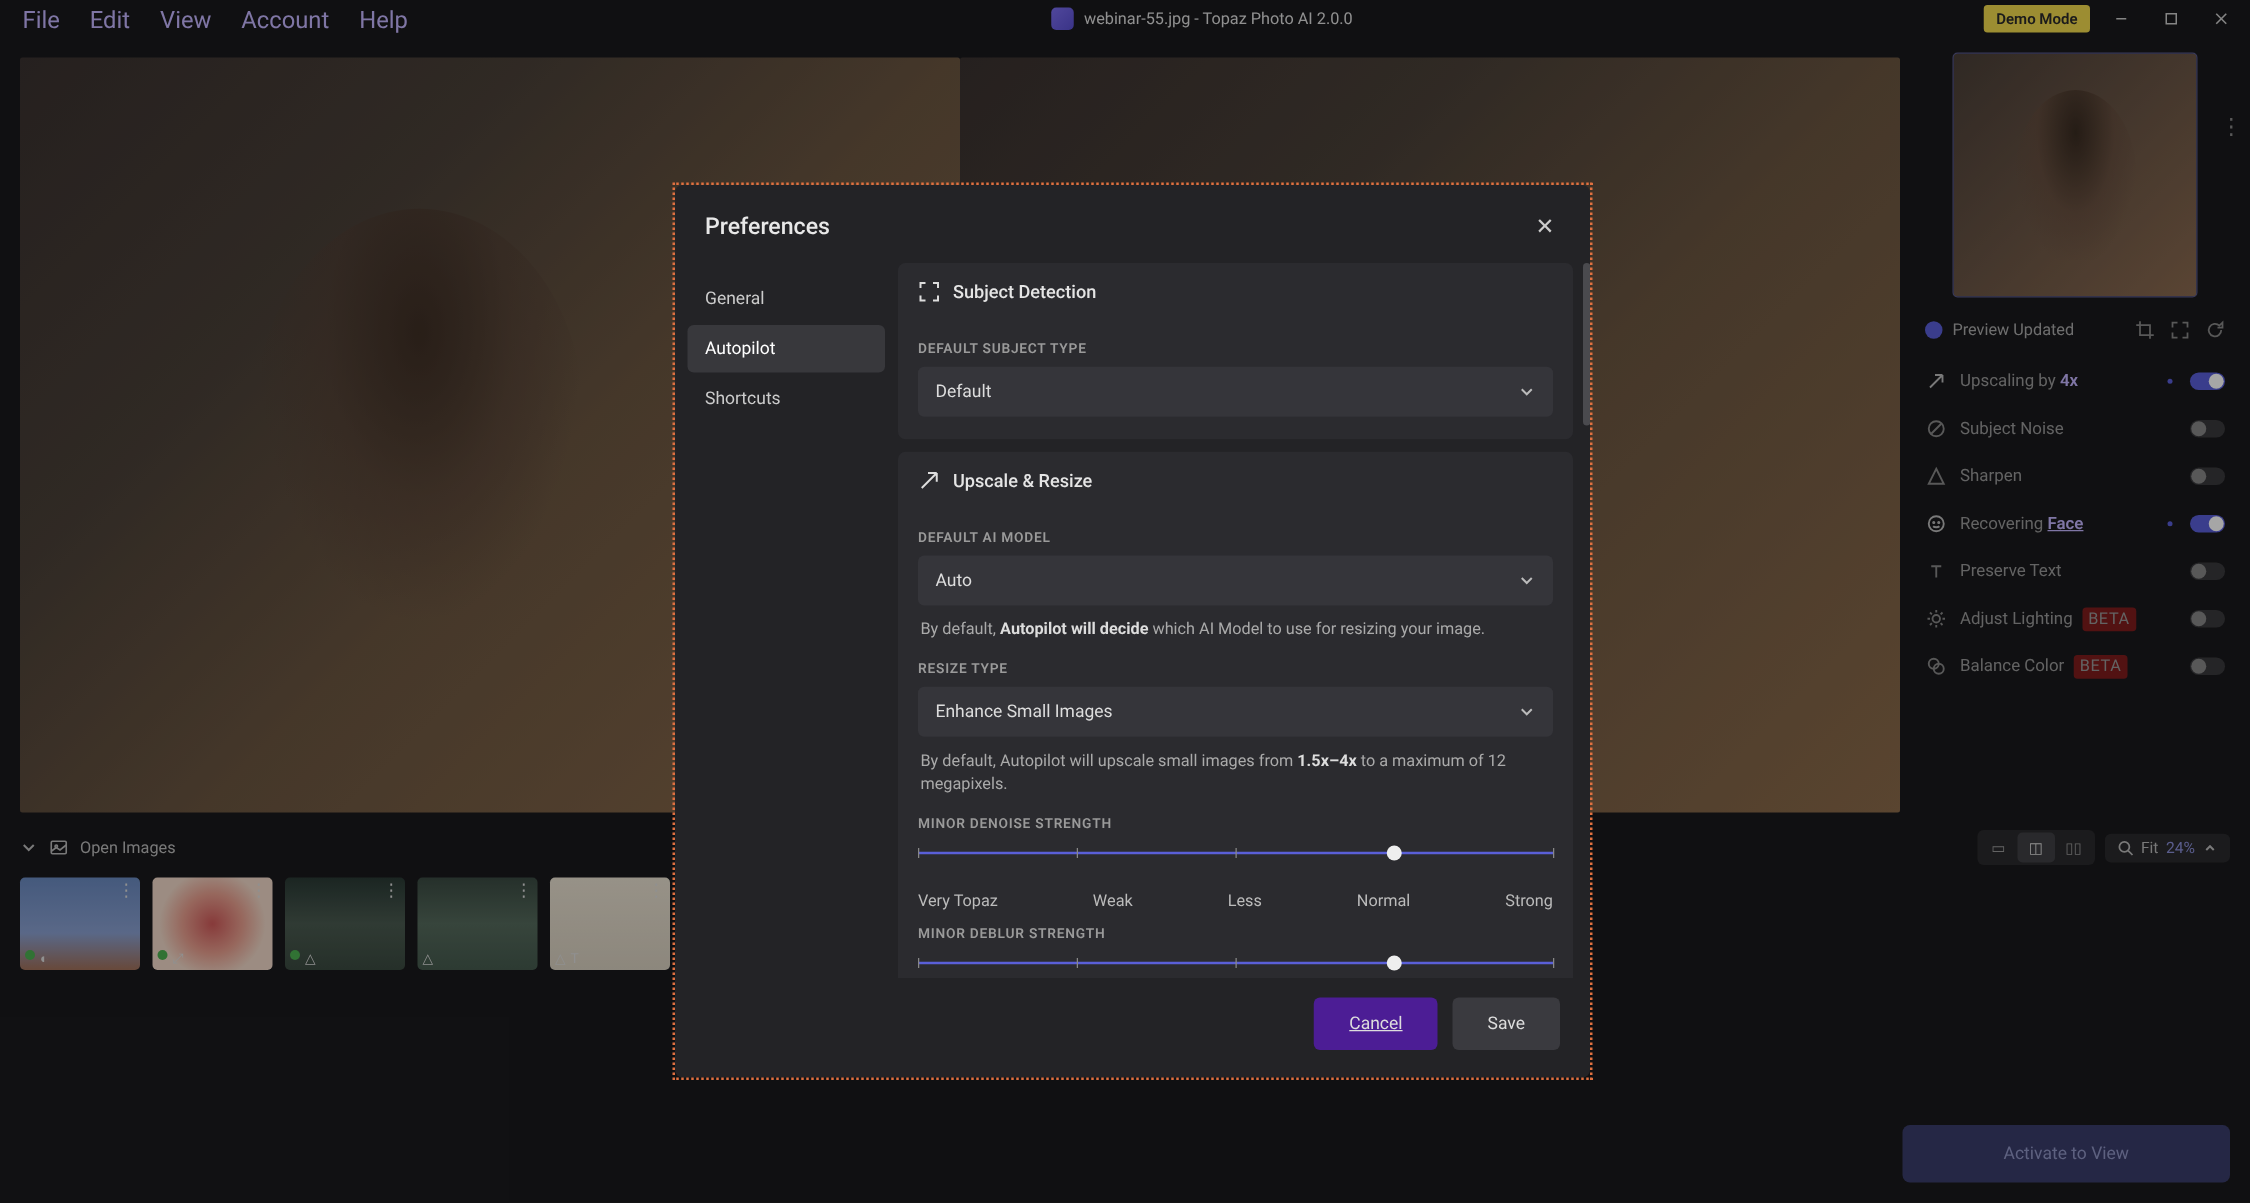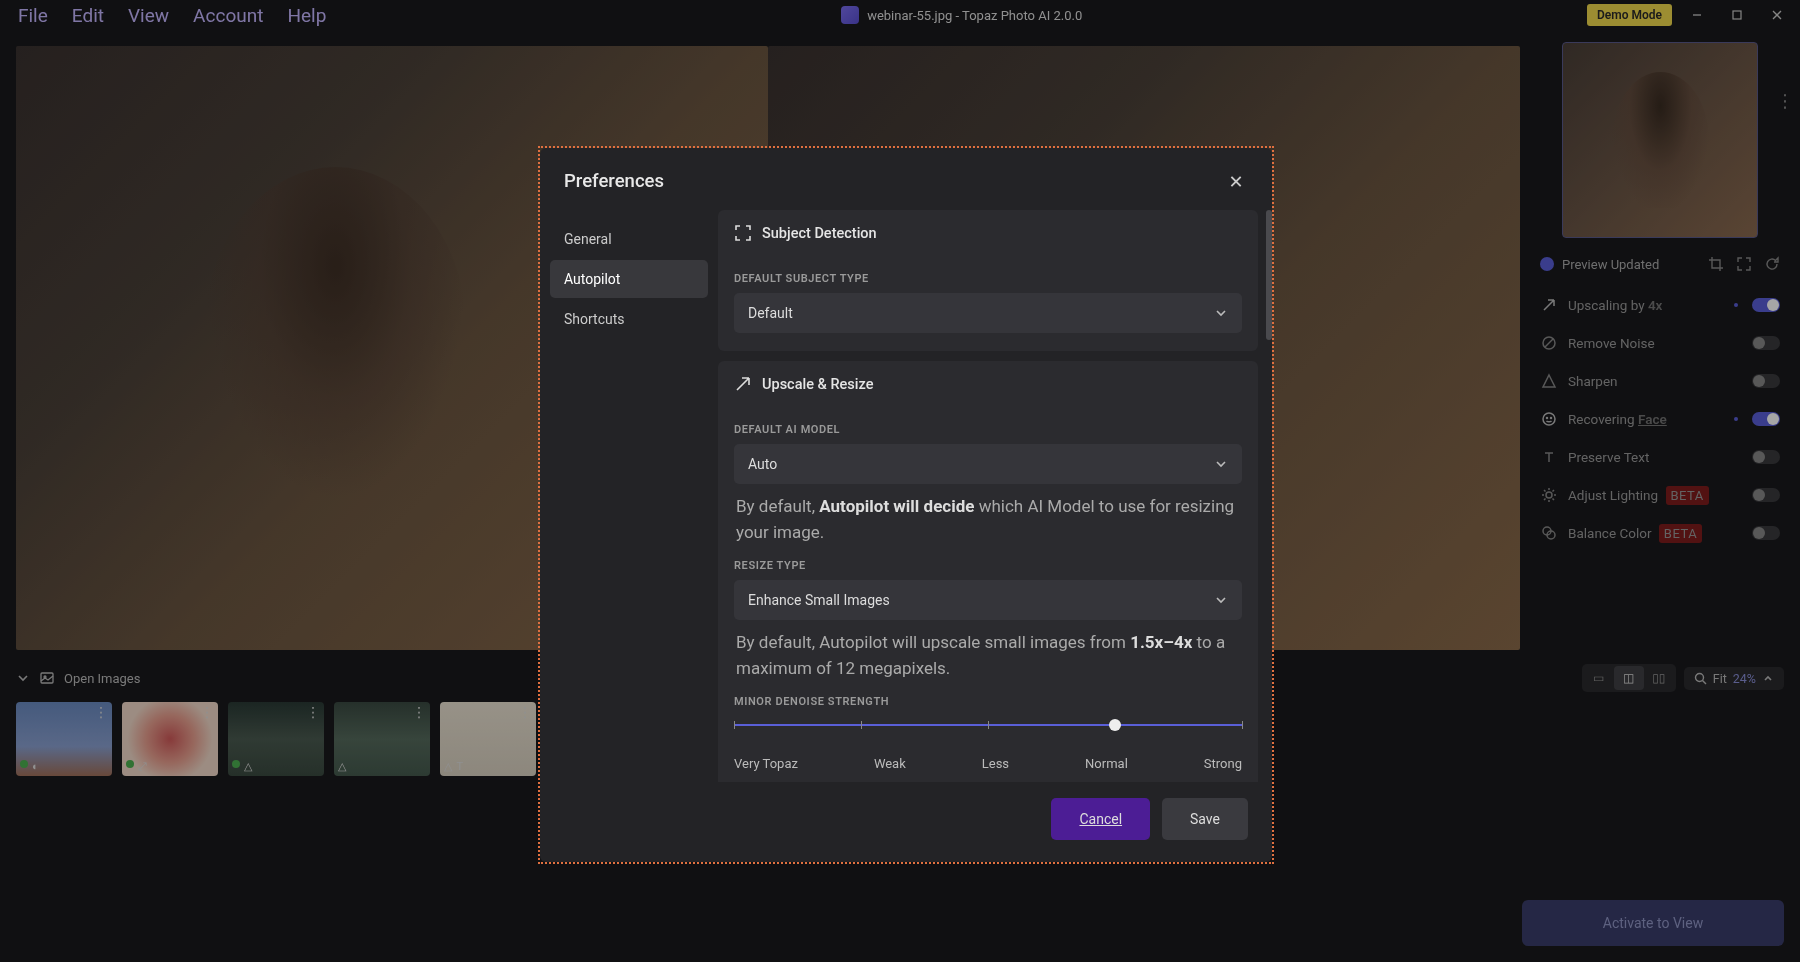--- a/index.html
+++ b/index.html
@@ -19,21 +19,21 @@
   .right-panel { width: 280px; padding: 12px; }
   .preview-thumb { width: 196px; height: 196px; margin: 0 auto 12px; background: linear-gradient(135deg,#4a3f38,#6a5545,#8a6a50); border: 1px solid #5a5a8a; border-radius: 4px; position: relative; }
   .preview-thumb::after { content:''; position:absolute; top:15%; left:25%; width:50%; height:70%; background: radial-gradient(ellipse at 50% 25%, rgba(55,42,32,0.95) 0%, rgba(100,75,60,0.6) 45%, transparent 75%); border-radius: 50% 50% 35% 35%; }
   .panel-more { position:absolute; right:6px; top:60px; color:#888; font-size:18px; }
   .preview-status-row { display:flex; align-items:center; gap:8px; padding:6px 8px 14px; font-size:13px; color:#aaa; }
   .status-dot { width:14px; height:14px; border-radius:50%; background:#5a5fd8; display:inline-block; }
   .status-icons { margin-left:auto; display:flex; gap:12px; color:#888; }
   .enh-row { display:flex; align-items:center; gap:10px; padding:10px 8px; font-size:13.5px; color:#999; }
   .enh-icon { width:18px; height:18px; display:flex; align-items:center; justify-content:center; flex-shrink:0; }
   .enh-label { flex:1; }
-  .enh-bold { color:#737373; font-weight:600; }
+  .enh-bold { color:#c4b5fd; font-weight:600; }
   .beta { font-size:13px; background:#7f1d1d; color:#999; padding:2px 5px; border-radius:3px; margin-left:4px; letter-spacing:0.5px; }
   .tog { width:28px; height:14px; border-radius:7px; background:#3a3a3d; position:relative; flex-shrink:0; }
   .tog::after { content:''; position:absolute; width:12px; height:12px; border-radius:50%; background:#888; top:1px; left:1px; }
   .tog.on { background:#5a5fd8; }
   .tog.on::after { left:auto; right:1px; background:#fff; }
   .ind-dot { width:4px; height:4px; border-radius:50%; background:#5a5fd8; margin-right:4px; }
   .underline { text-decoration: underline; }
   .bottom-bar { height: 140px; padding: 8px 16px; display:flex; flex-direction:column; }
   .open-row { display:flex; align-items:center; gap:10px; font-size:13px; color:#bbb; padding:6px 0 10px; }
   .thumbs-row { display:flex; gap:10px; align-items:center; }
@@ -61,21 +61,21 @@
   .modal-side { width:178px; padding:10px; }
   .side-item { padding:11px 14px; font-size:14px; color:#ccc; border-radius:5px; margin-bottom:2px; }
   .side-item.act { background:#38383c; color:#fff; }
   .modal-main { flex:1; overflow:auto; padding:0 8px 0 0; position:relative; }
   .section { background:#2b2b2f; border-radius:6px; margin:0 6px 10px 0; overflow:hidden; }
   .sec-head { display:flex; align-items:center; gap:10px; padding:14px 16px; font-size:14.5px; color:#e5e5e5; font-weight:500; }
   .sec-body { padding:4px 16px 18px; }
   .field-label { font-size:11px; letter-spacing:0.6px; color:#9a9a9a; font-weight:600; padding:12px 0 8px; text-transform:uppercase; }
   .select { background:#35353a; border-radius:5px; padding:12px 14px; display:flex; align-items:center; font-size:14px; color:#ddd; }
   .select .chev { margin-left:auto; color:#bbb; }
-  .hint { font-size:17px; color:#aaa; line-height:1.5; padding:10px 2px 2px; }
+  .hint { font-size:13px; color:#aaa; line-height:1.5; padding:10px 2px 2px; }
   .hint b { color:#ddd; }
   .slider-row { position:relative; height:36px; padding-top:8px; }
   .slider-track { height:2px; background:#5a5fd8; position:relative; }
   .slider-thumb { position:absolute; top:-5px; width:12px; height:12px; border-radius:50%; background:#eee; transform:translateX(-50%); }
   .tick { position:absolute; top:-3px; width:1px; height:8px; background:#888; }
   .slider-labels { display:flex; justify-content:space-between; font-size:13px; color:#bbb; padding-top:4px; }
   .modal-foot { display:flex; justify-content:flex-end; gap:12px; padding:16px 24px 22px; }
   .btn { padding:13px 28px; border-radius:5px; font-size:14px; }
   .btn-cancel { background:#4c1d95; color:#ddd;text-decoration:underline; }
   .btn-save { background:#3a3a3f; color:#ddd; }
@@ -158,21 +158,21 @@
       <span class="ind-dot"></span>
       <span class="tog on"></span>
     </div>
     <div class="enh-row">
       <span class="enh-icon">
           <svg width="16" height="16" viewBox="0 0 16 16" fill="none" stroke="#888" stroke-width="1.5">
             <circle cx="8" cy="8" r="6"></circle>
             <line x1="4" y1="12" x2="12" y2="4"></line>
           </svg>
         </span>
-      <span class="enh-label">Remove Noise</span>
+      <span class="enh-label">Subject Noise</span>
       <span class="tog"></span>
     </div>
     <div class="enh-row">
       <span class="enh-icon">
           <svg width="16" height="16" viewBox="0 0 16 16" fill="none" stroke="#888" stroke-width="1.5">
             <path d="M8 2l6 12H2z"></path>
           </svg>
         </span>
       <span class="enh-label">Sharpen</span>
       <span class="tog"></span>

